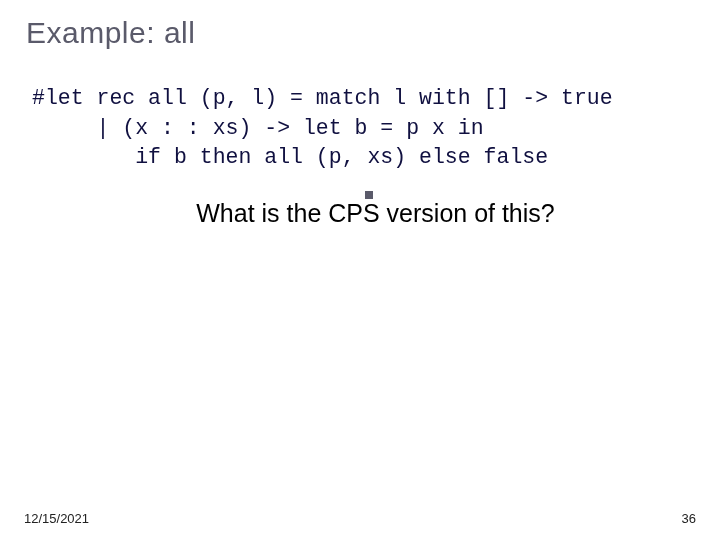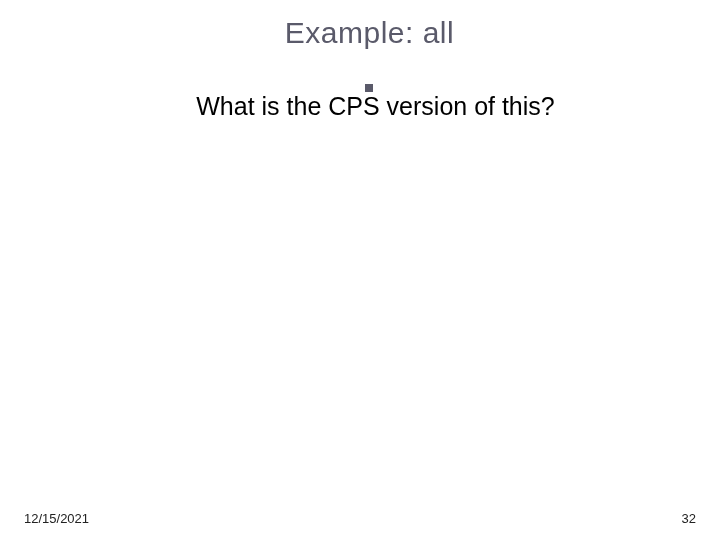--- a/index.html
+++ b/index.html
@@ -12,21 +12,20 @@
     color: #000;
     overflow: hidden;
     position: relative;
   }
   .slide {
     width: 720px;
     height: 540px;
     position: relative;
     box-sizing: border-box;
     padding: 12px 7px 18px 24px;
-    text-align: center;
   }
   .title {
     font-size: 30px;
     color: #5a5a6a;
     margin: 4px 0 34px 2px;
     font-weight: normal;
     letter-spacing: 0.5px;
   }
   .code {
     font-family: "Courier New", Courier, monospace;
@@ -67,25 +66,28 @@
     color: #222;
   }
 </style>
 </head>
 <body>
 
 <div class="slide">
 
   <div class="title">Example: all</div>
 
+  <div class="code">#let rec all (p, l) = match l with [] -&gt; true
+     | (x : : xs) -&gt; let b = p x in
+        if b then all (p, xs) else false</div>
 
   <div class="question">
     <span class="bullet"></span>
     <span>What is the CPS version of this?</span>
   </div>
 
 
   <div class="footer">
     <span>12/15/2021</span>
-    <span>32</span>
+    <span>36</span>
   </div>
 
 </div>
 
 </body></html>

